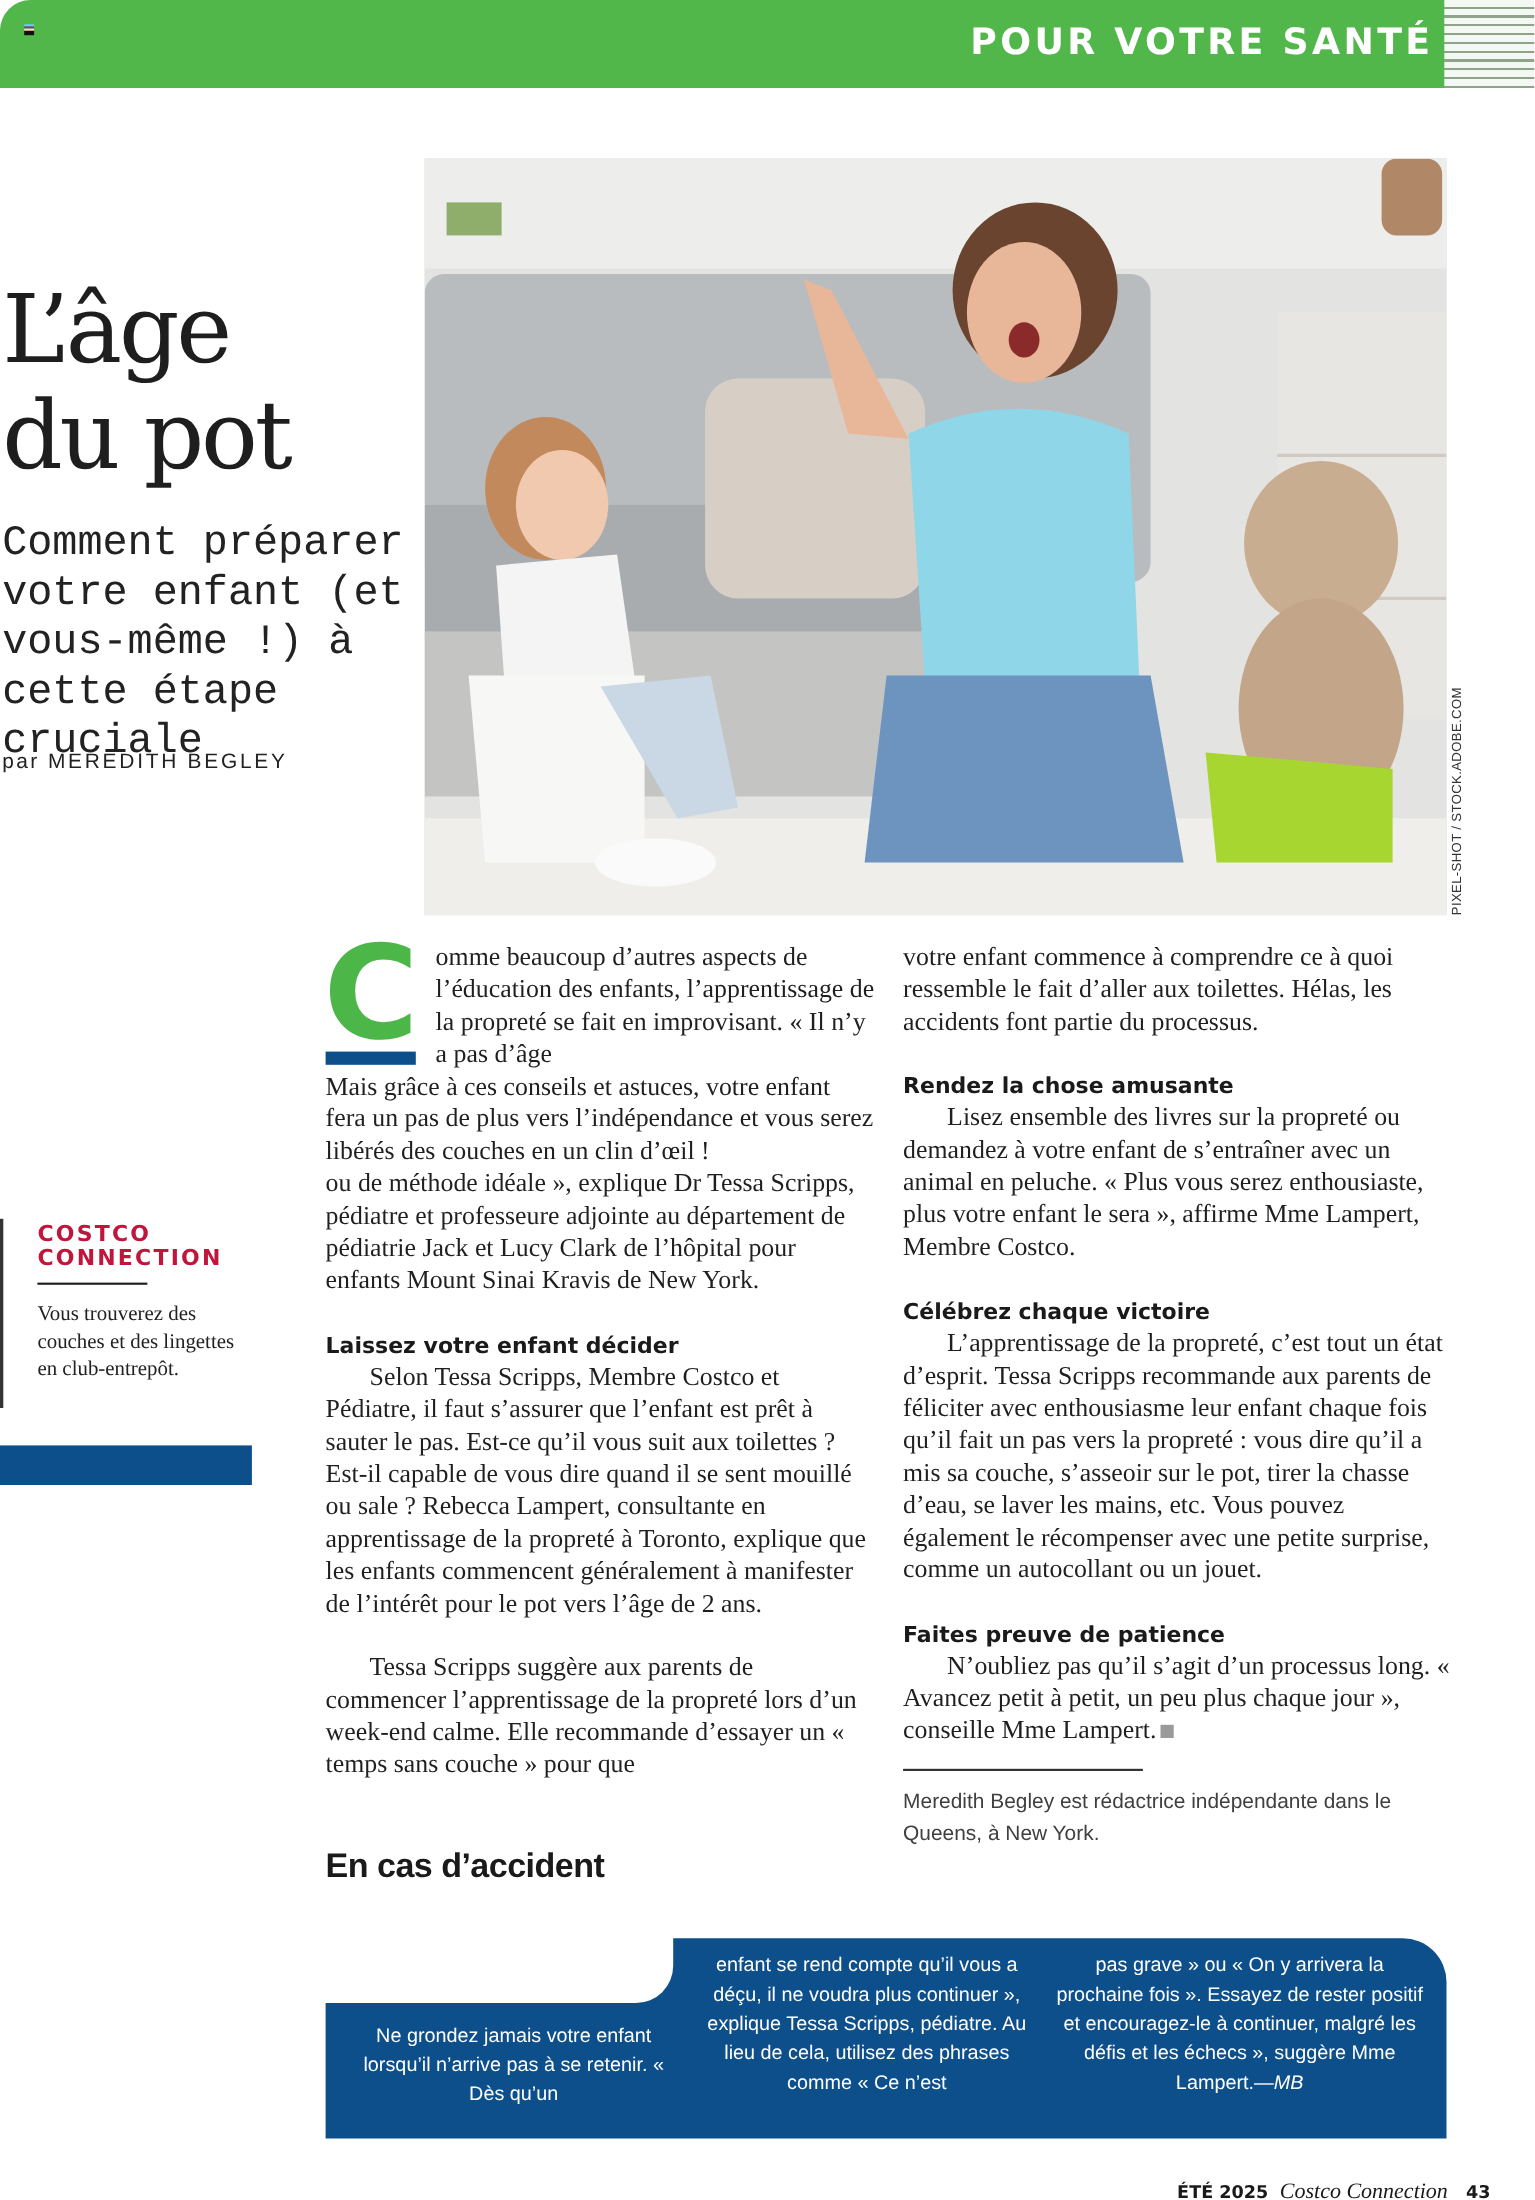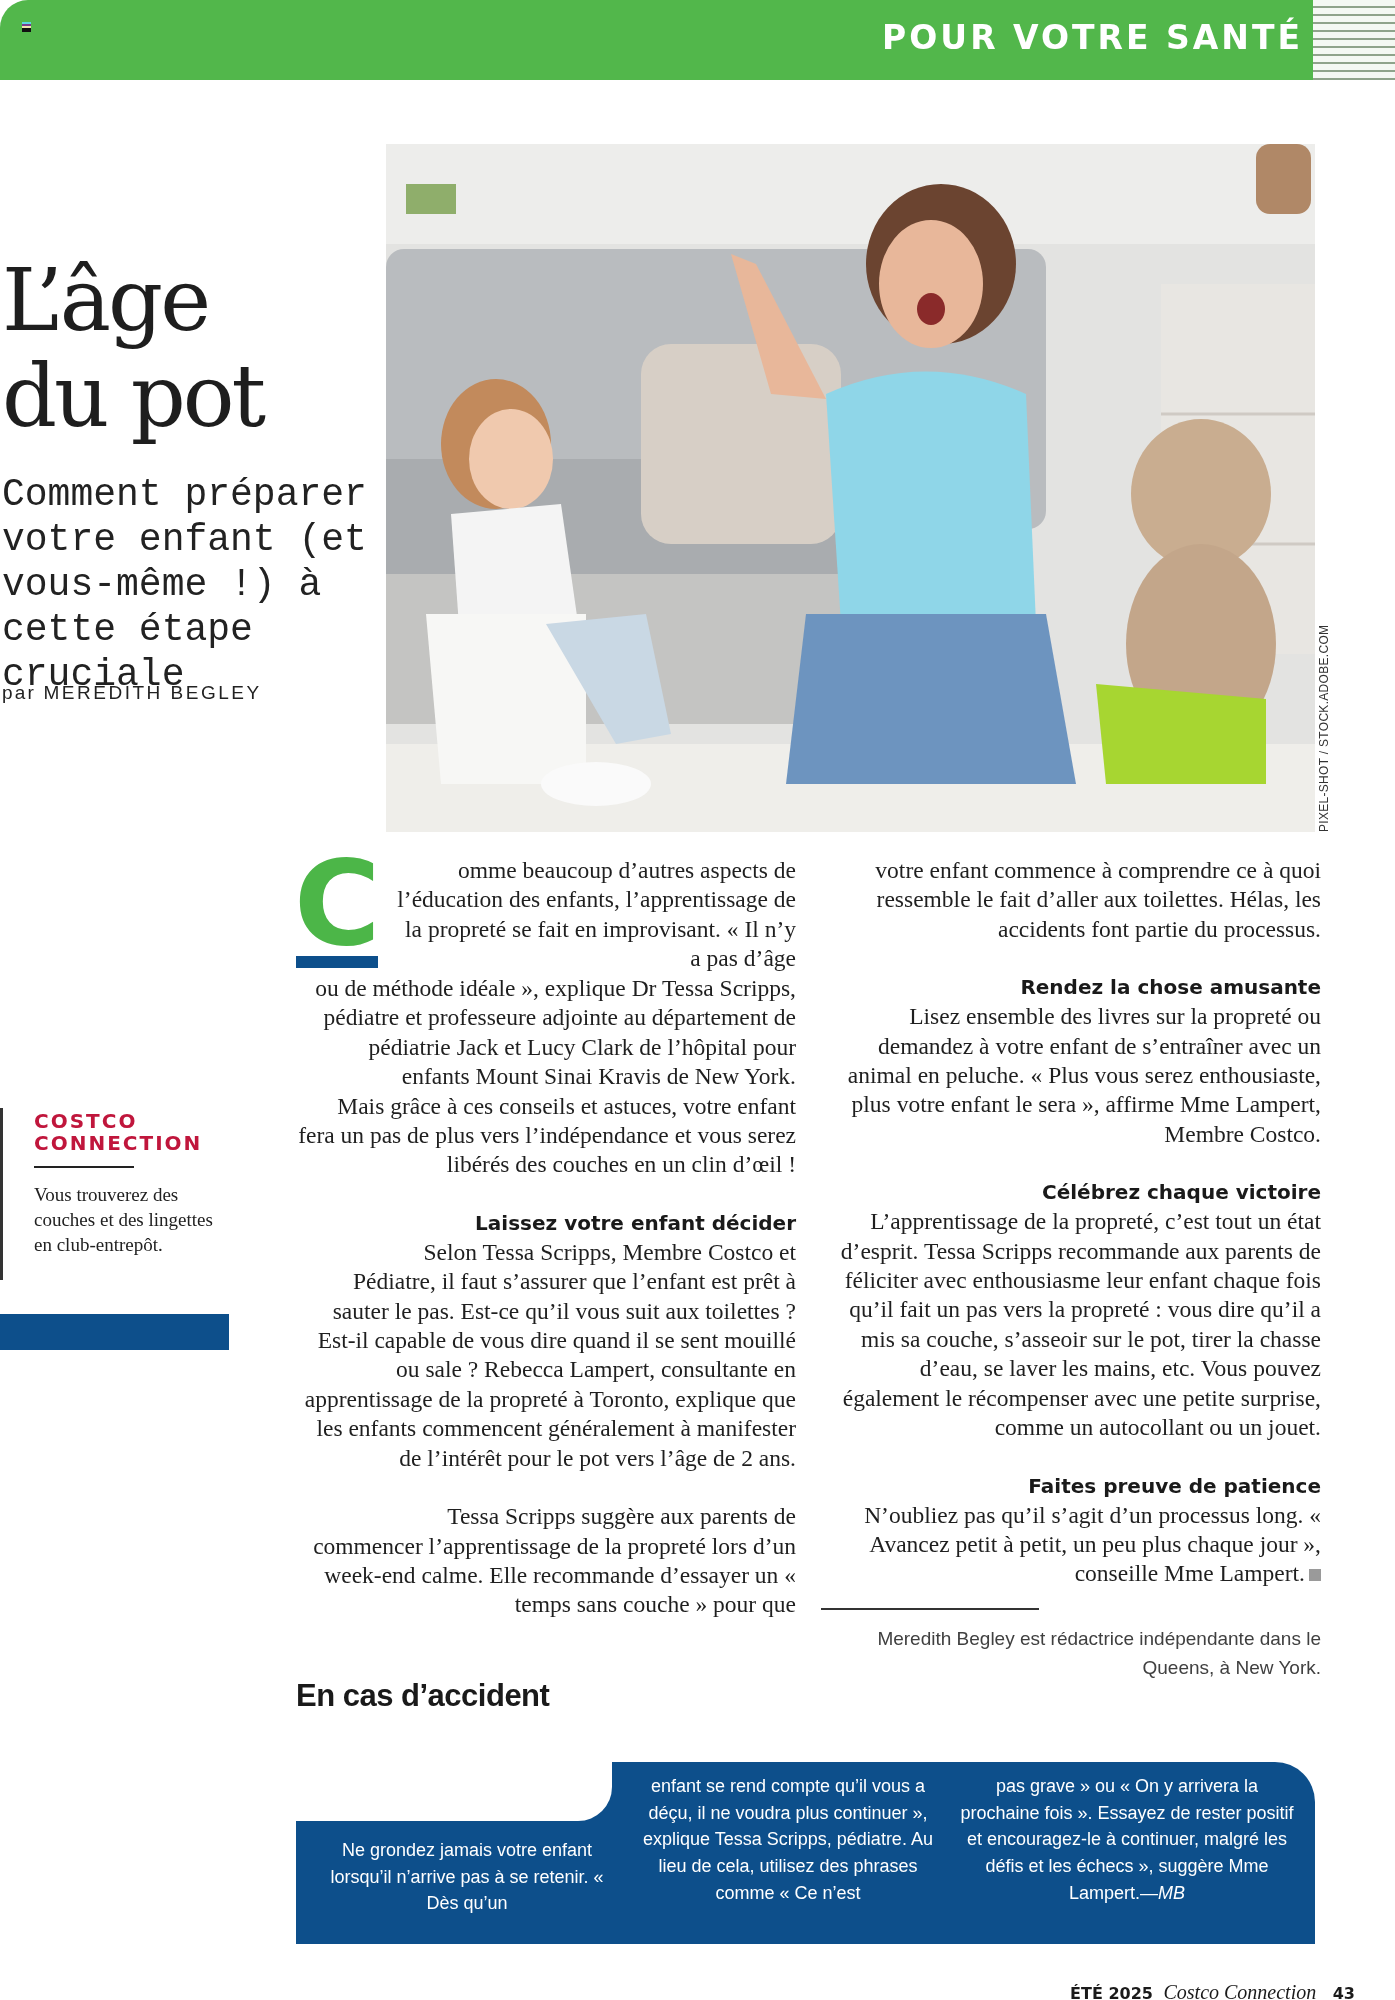--- a/index.html
+++ b/index.html
@@ -59,21 +59,21 @@
     letter-spacing: 2px; color: #c0163c;
   }
   .sidebar-underline { position: absolute; left: 34px; top: 58px; width: 100px; height: 2px; background: #222; }
   .sidebar-text {
     position: absolute; left: 34px; top: 74px; width: 200px;
     font-family: Liberation Serif, serif; font-size: 19px; line-height: 25px; color: #222;
   }
   .sidebar-bar { position: absolute; left: 0; top: 1314px; width: 229px; height: 36px; background: #0d4f8b; }
 
   
-  .col { position: absolute; font-family: "Liberation Serif", serif; font-size: 23.5px; line-height: 29.4px; color: #1f1f1f; text-align: right; }
+  .col { position: absolute; font-family: "Liberation Serif", serif; font-size: 23.5px; line-height: 29.4px; color: #1f1f1f; }
   .col p { margin: 0; }
   .col .indent { text-indent: 40px; }
   .col h3 {
     font-family: "DejaVu Sans", sans-serif; font-weight: bold; font-size: 20px; line-height: 29px; color: #1a1a1a;
   }
   .gap { height: 29px; }
   .col2 { left: 821px; top: 856px; width: 500px; }
 
   .dropcap-wrap { position: absolute; left: 296px; top: 860px; width: 90px; height: 110px; }
   .dropcap {
@@ -203,22 +203,22 @@
   <div class="sidebar-text">Vous trouverez des couches et des lingettes en club-entrepôt.</div>
 </div>
 <div class="sidebar-bar"></div>
 
 <div class="dropcap-wrap">
   <div class="dropcap">C</div>
   <div class="dropcap-bar"></div>
 </div>
 <div class="col intro-first">omme beaucoup d’autres aspects de l’éducation des enfants, l’apprentissage de la propreté se fait en improvisant. « Il n’y a pas d’âge</div>
 <div class="col intro-rest">
+  <p>Mais grâce à ces conseils et astuces, votre enfant fera un pas de plus vers l’indépendance et vous serez libérés des couches en un clin d’œil !</p>
   <p>ou de méthode idéale », explique Dr Tessa Scripps, pédiatre et professeure adjointe au département de pédiatrie Jack et Lucy Clark de l’hôpital pour enfants Mount Sinai Kravis de New York.</p>
-  <p>Mais grâce à ces conseils et astuces, votre enfant fera un pas de plus vers l’indépendance et vous serez libérés des couches en un clin d’œil !</p>
   <div class="gap"></div>
   <h3>Laissez votre enfant décider</h3>
   <p class="indent">Selon Tessa Scripps, Membre Costco et Pédiatre, il faut s’assurer que l’enfant est prêt à sauter le pas. Est-ce qu’il vous suit aux toilettes ? Est-il capable de vous dire quand il se sent mouillé ou sale ? Rebecca Lampert, consultante en apprentissage de la propreté à Toronto, explique que les enfants commencent généralement à manifester de l’intérêt pour le pot vers l’âge de 2 ans.</p>
   <div class="gap"></div>
   <p class="indent">Tessa Scripps suggère aux parents de commencer l’apprentissage de la propreté lors d’un week-end calme. Elle recommande d’essayer un « temps sans couche » pour que</p>
 </div>
 
 <div class="col col2">
   <p>votre enfant commence à comprendre ce à quoi ressemble le fait d’aller aux toilettes. Hélas, les accidents font partie du processus.</p>
   <div class="gap"></div>

